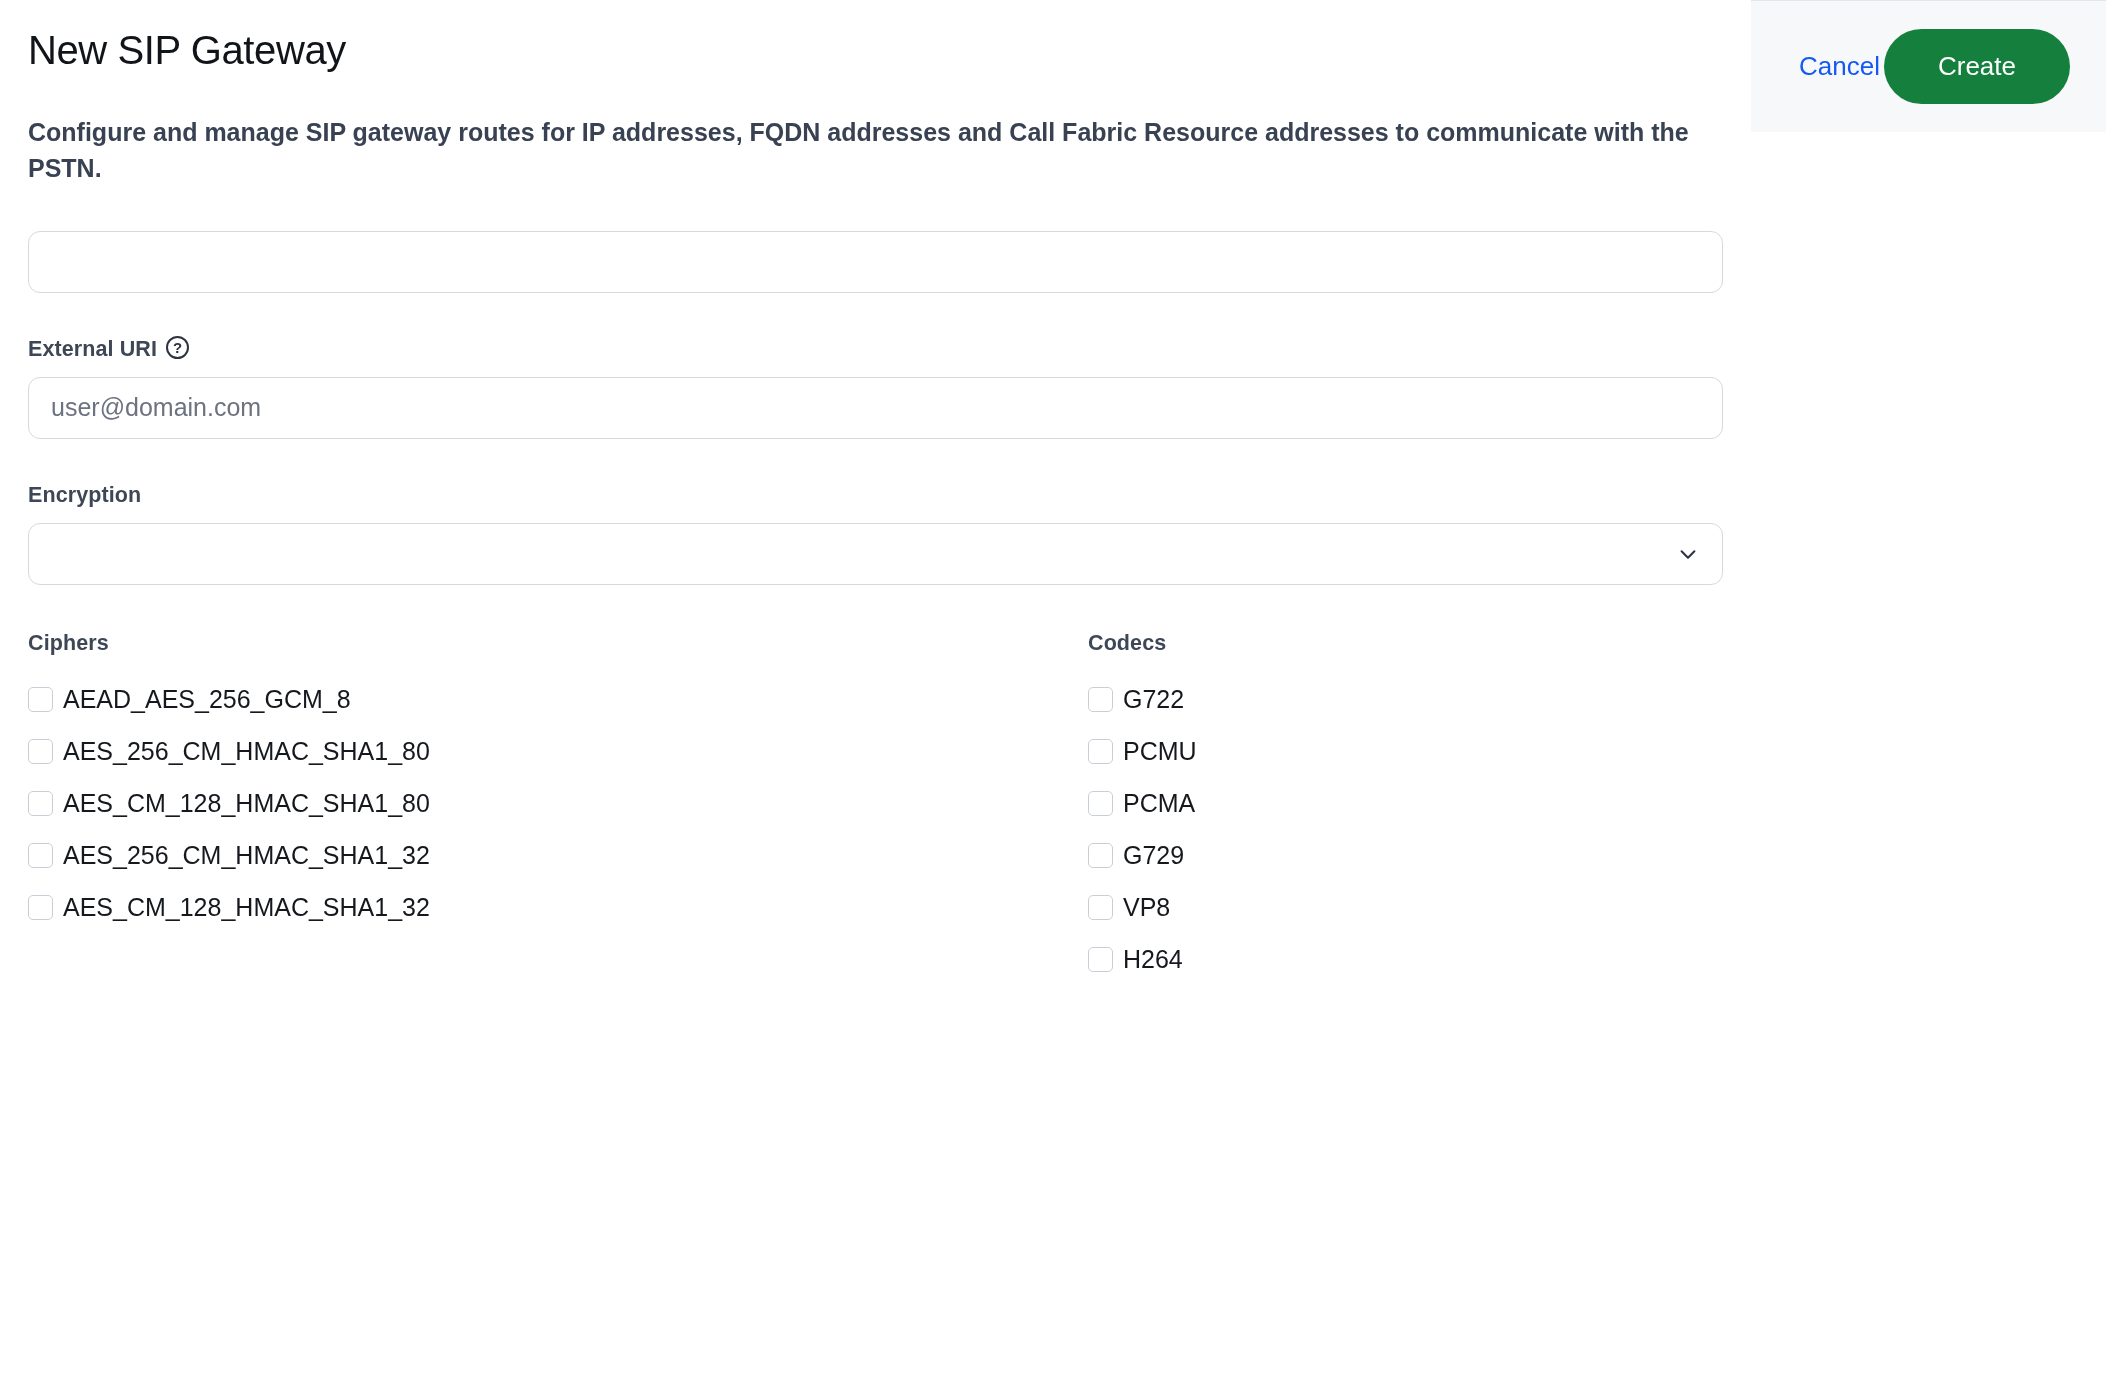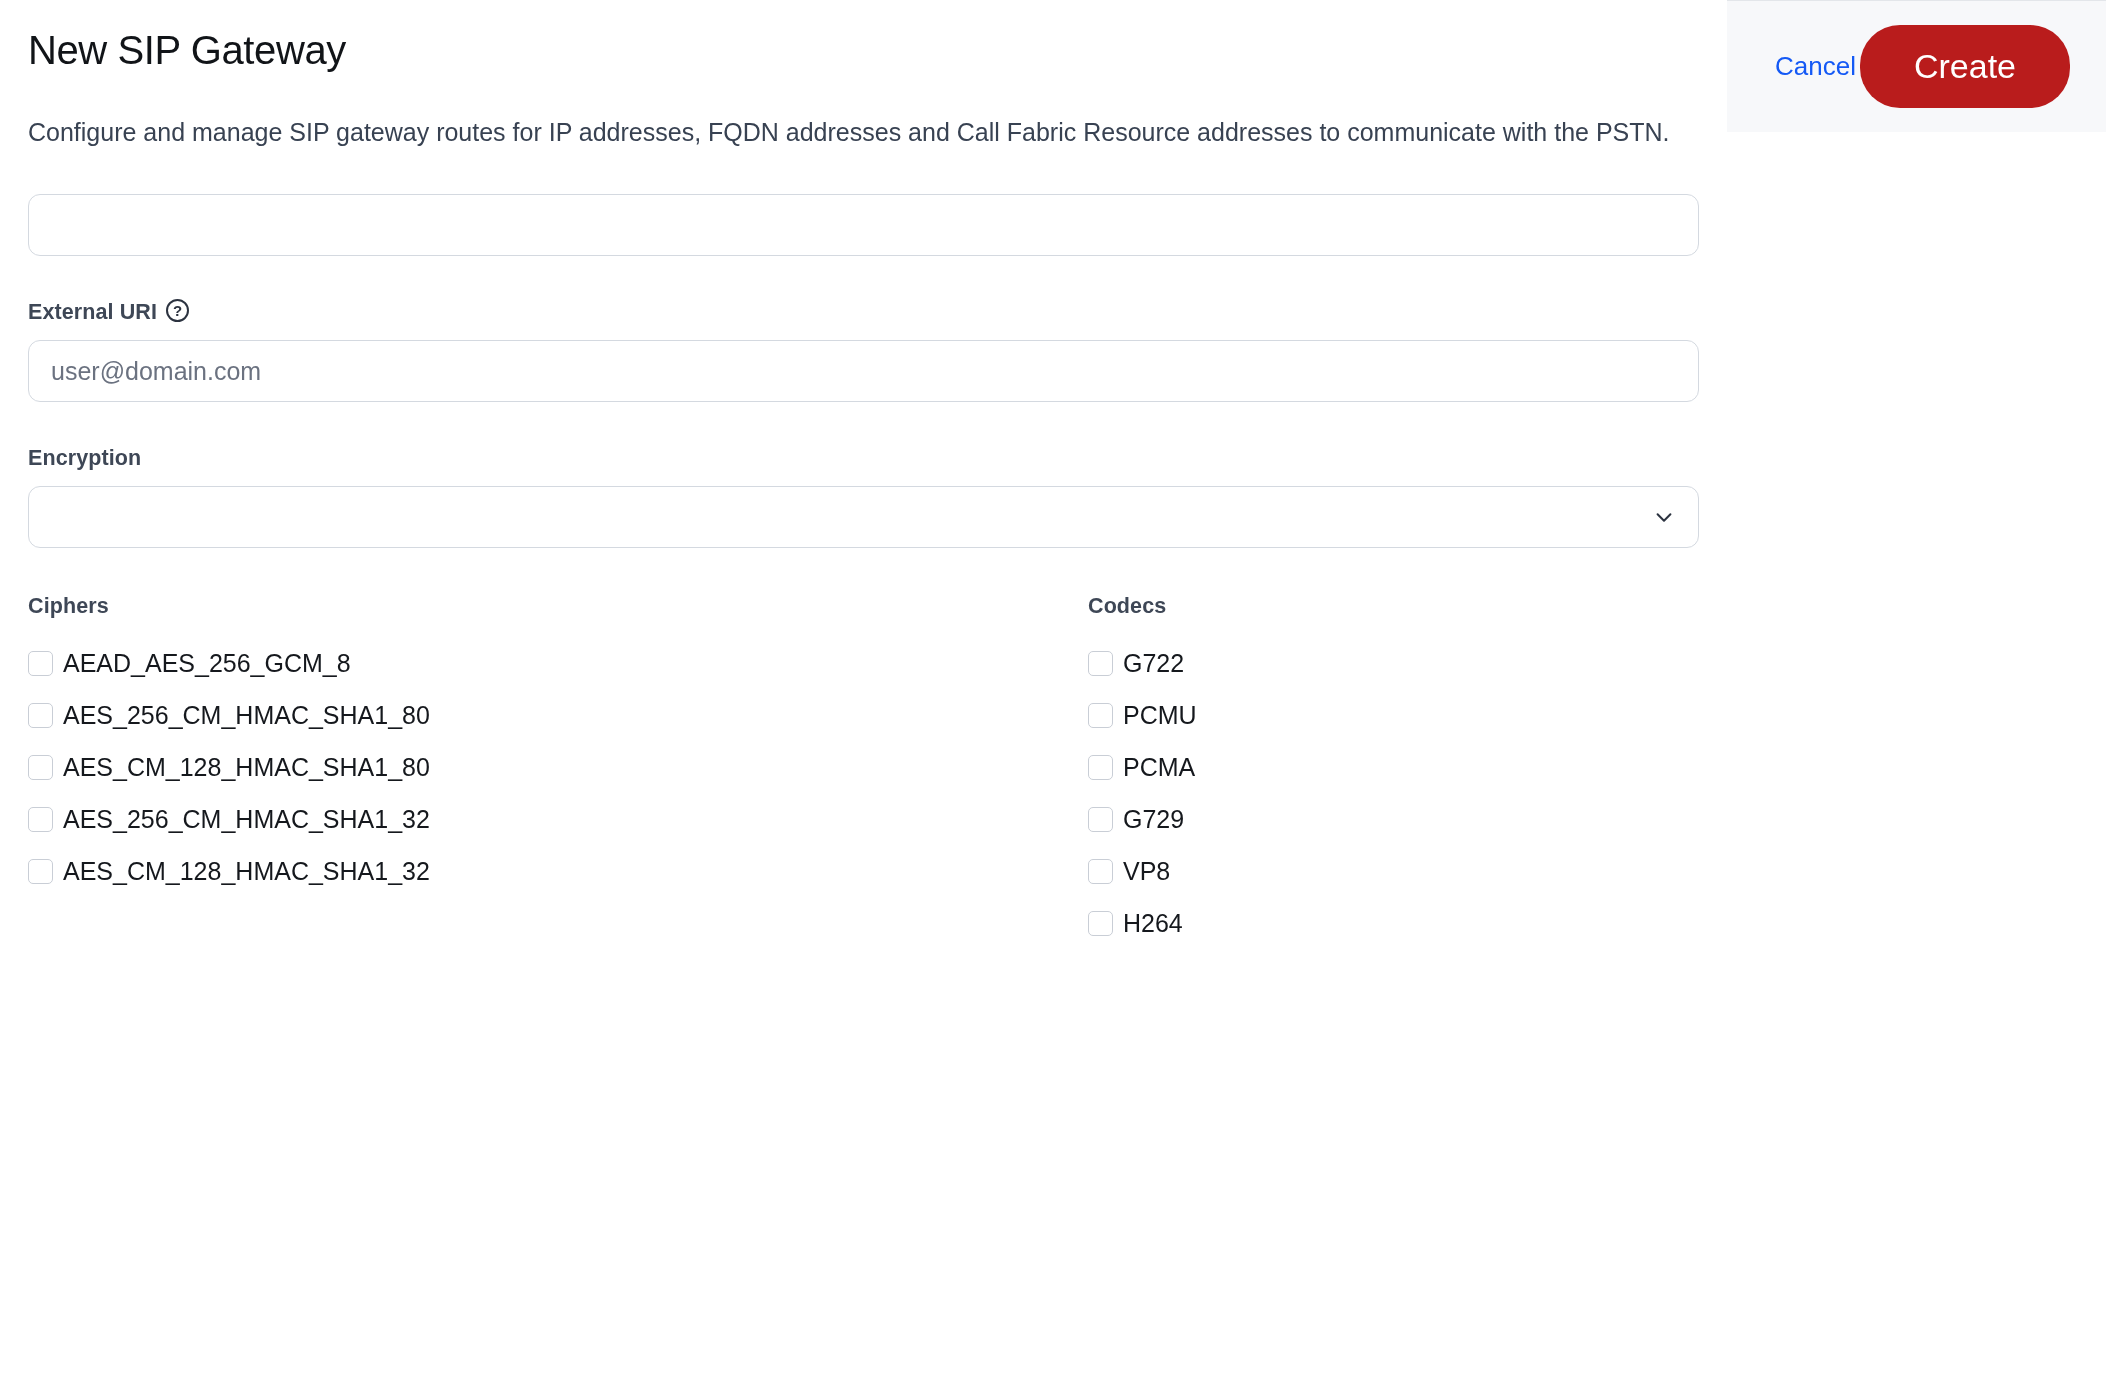--- a/index.html
+++ b/index.html
@@ -37,21 +37,21 @@
     padding: 0;
     line-height: 1.2;
   }
 
   .page-desc {
     font-size: 25px;
     color: #384252;
     line-height: 1.45;
     margin-top: 40px;
     max-width: 2050px;
-    font-weight: 400;
+    font-weight: 700;
   }
 
   .field-block { margin-top: 44px; }
 
   .field-label {
     font-size: 21.5px;
     font-weight: 700;
     color: #3e4756;
     display: flex;
     align-items: center;
@@ -171,24 +171,24 @@
     background: none;
     border: none;
     color: #1459f5;
     font-size: 26px;
     font-family: "Liberation Sans", sans-serif;
     cursor: pointer;
     padding: 6px 4px;
   }
 
   .create-btn {
-    background: #b91c1c;
+    background: #15803d;
     border: none;
     color: #ffffff;
-    font-size: 34px;
+    font-size: 26px;
     font-family: "Liberation Sans", sans-serif;
     font-weight: 400;
     border-radius: 40px;
     padding: 22px 54px;
     cursor: pointer;
   }
 </style>
 </head>
 <body>
 

